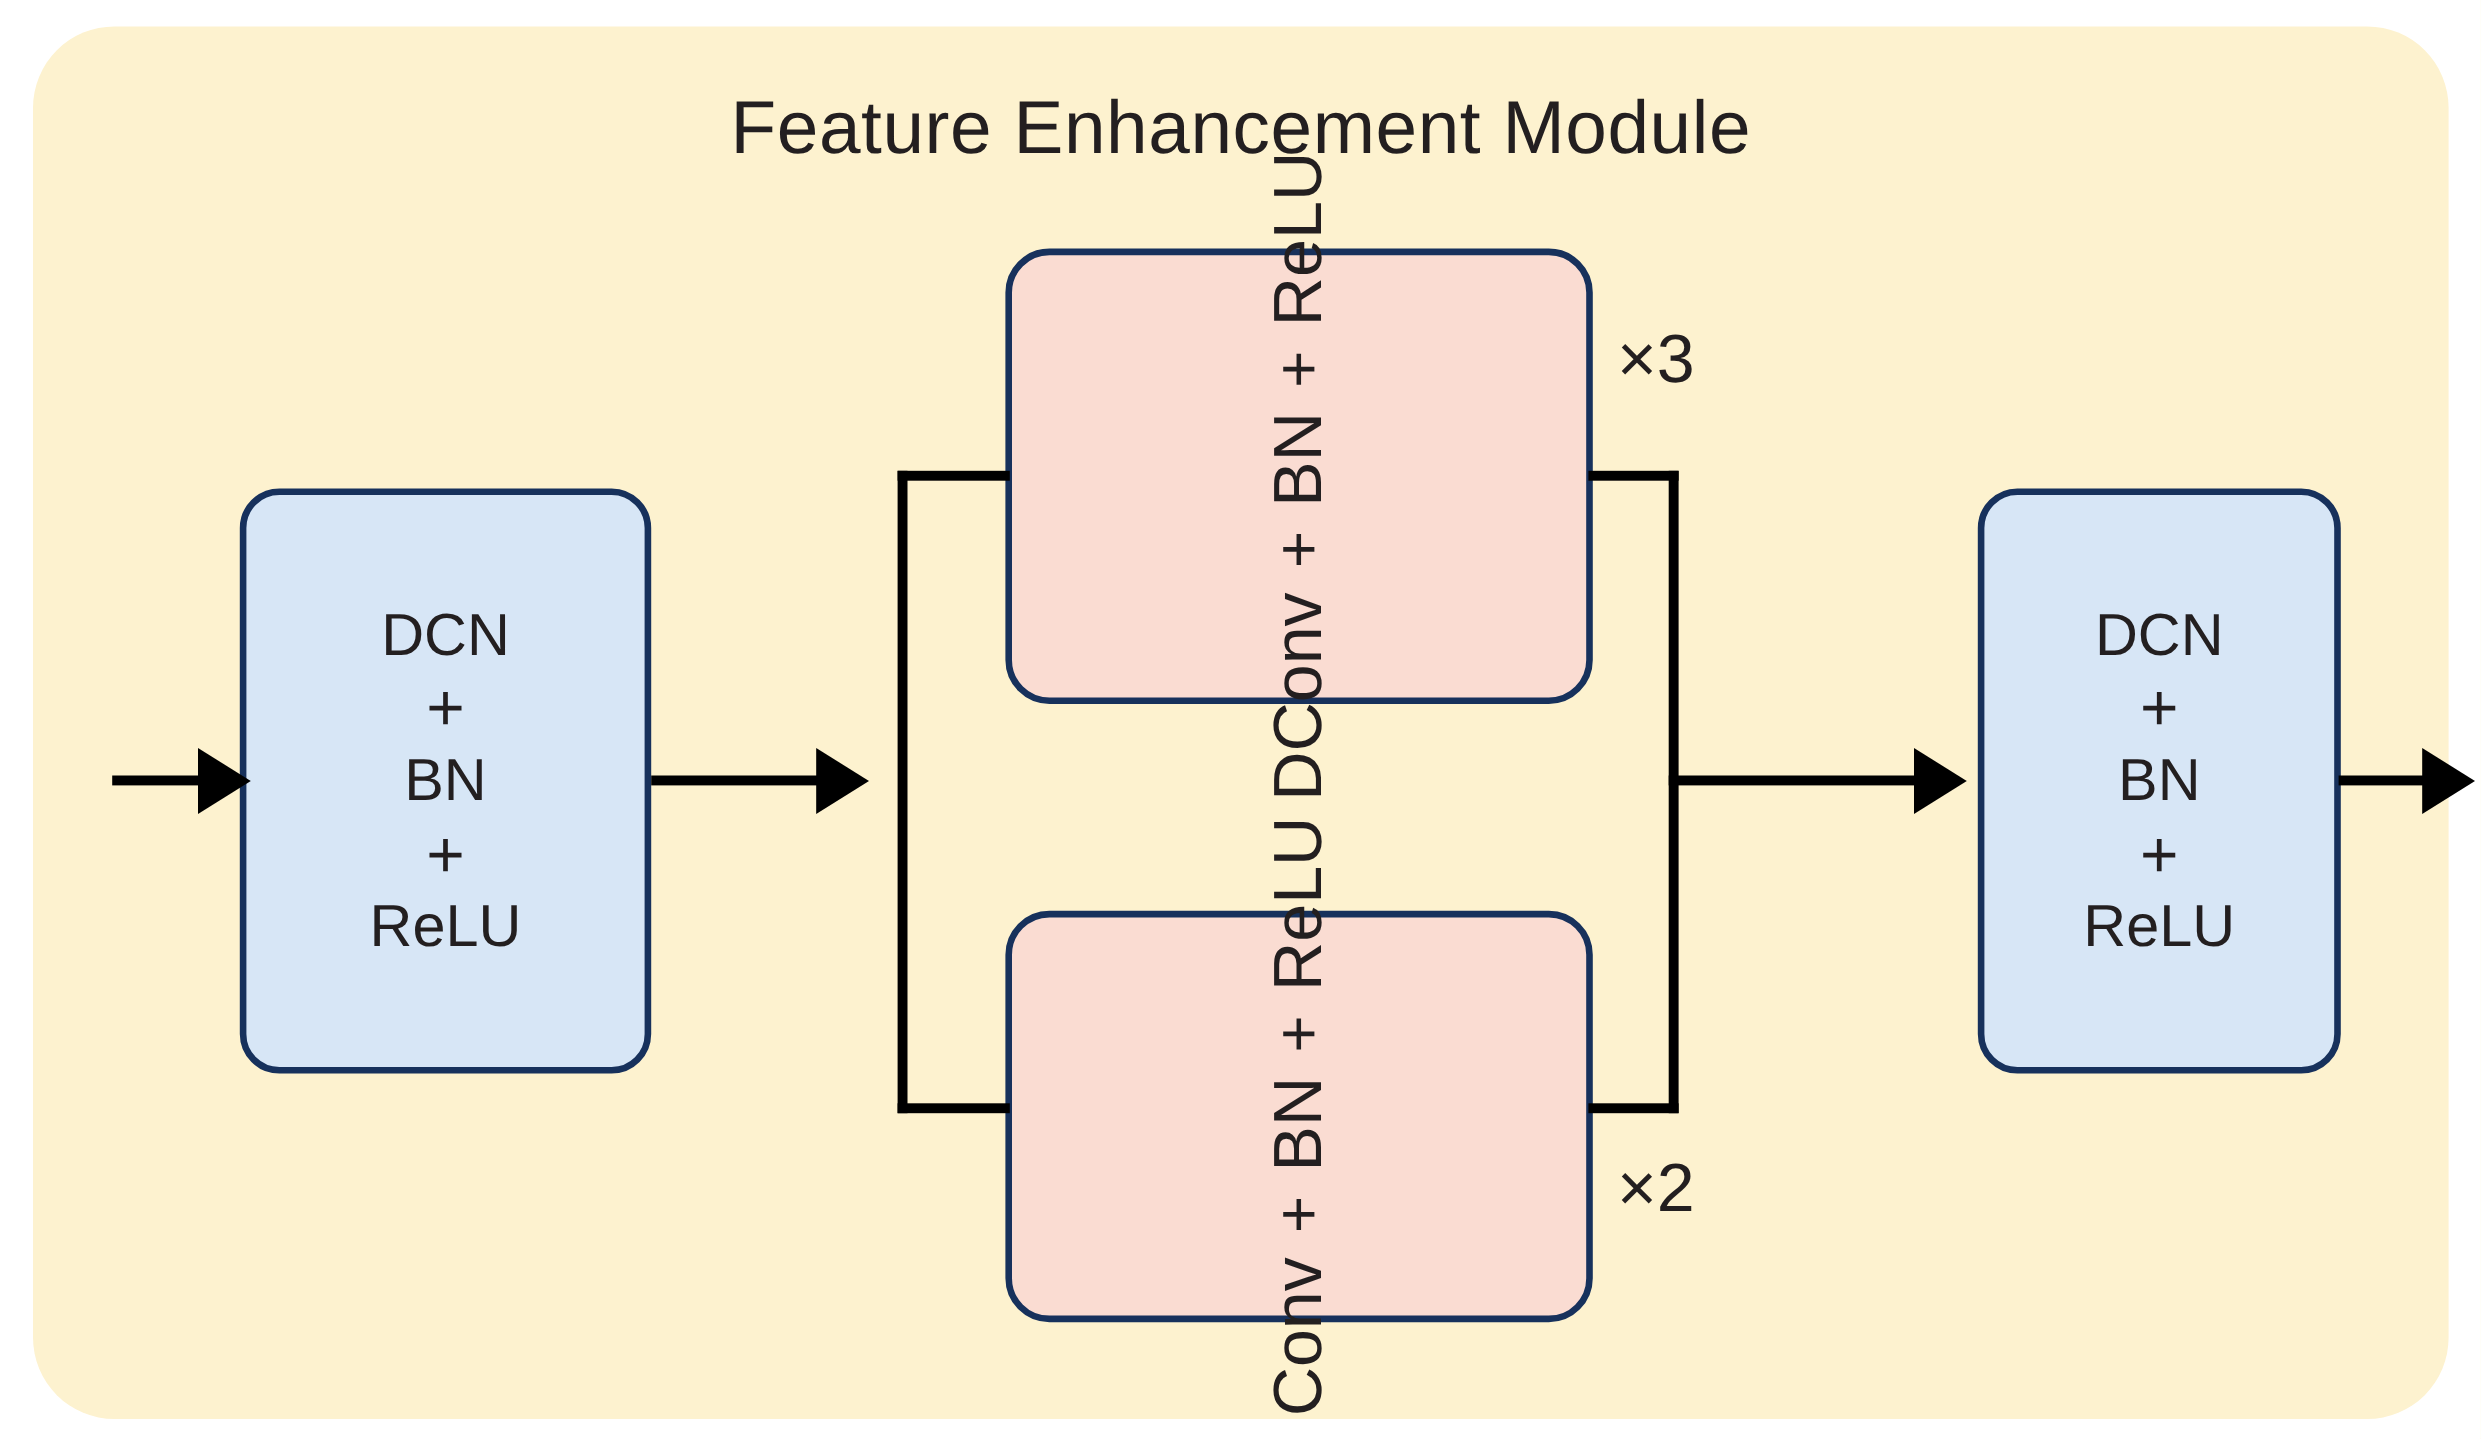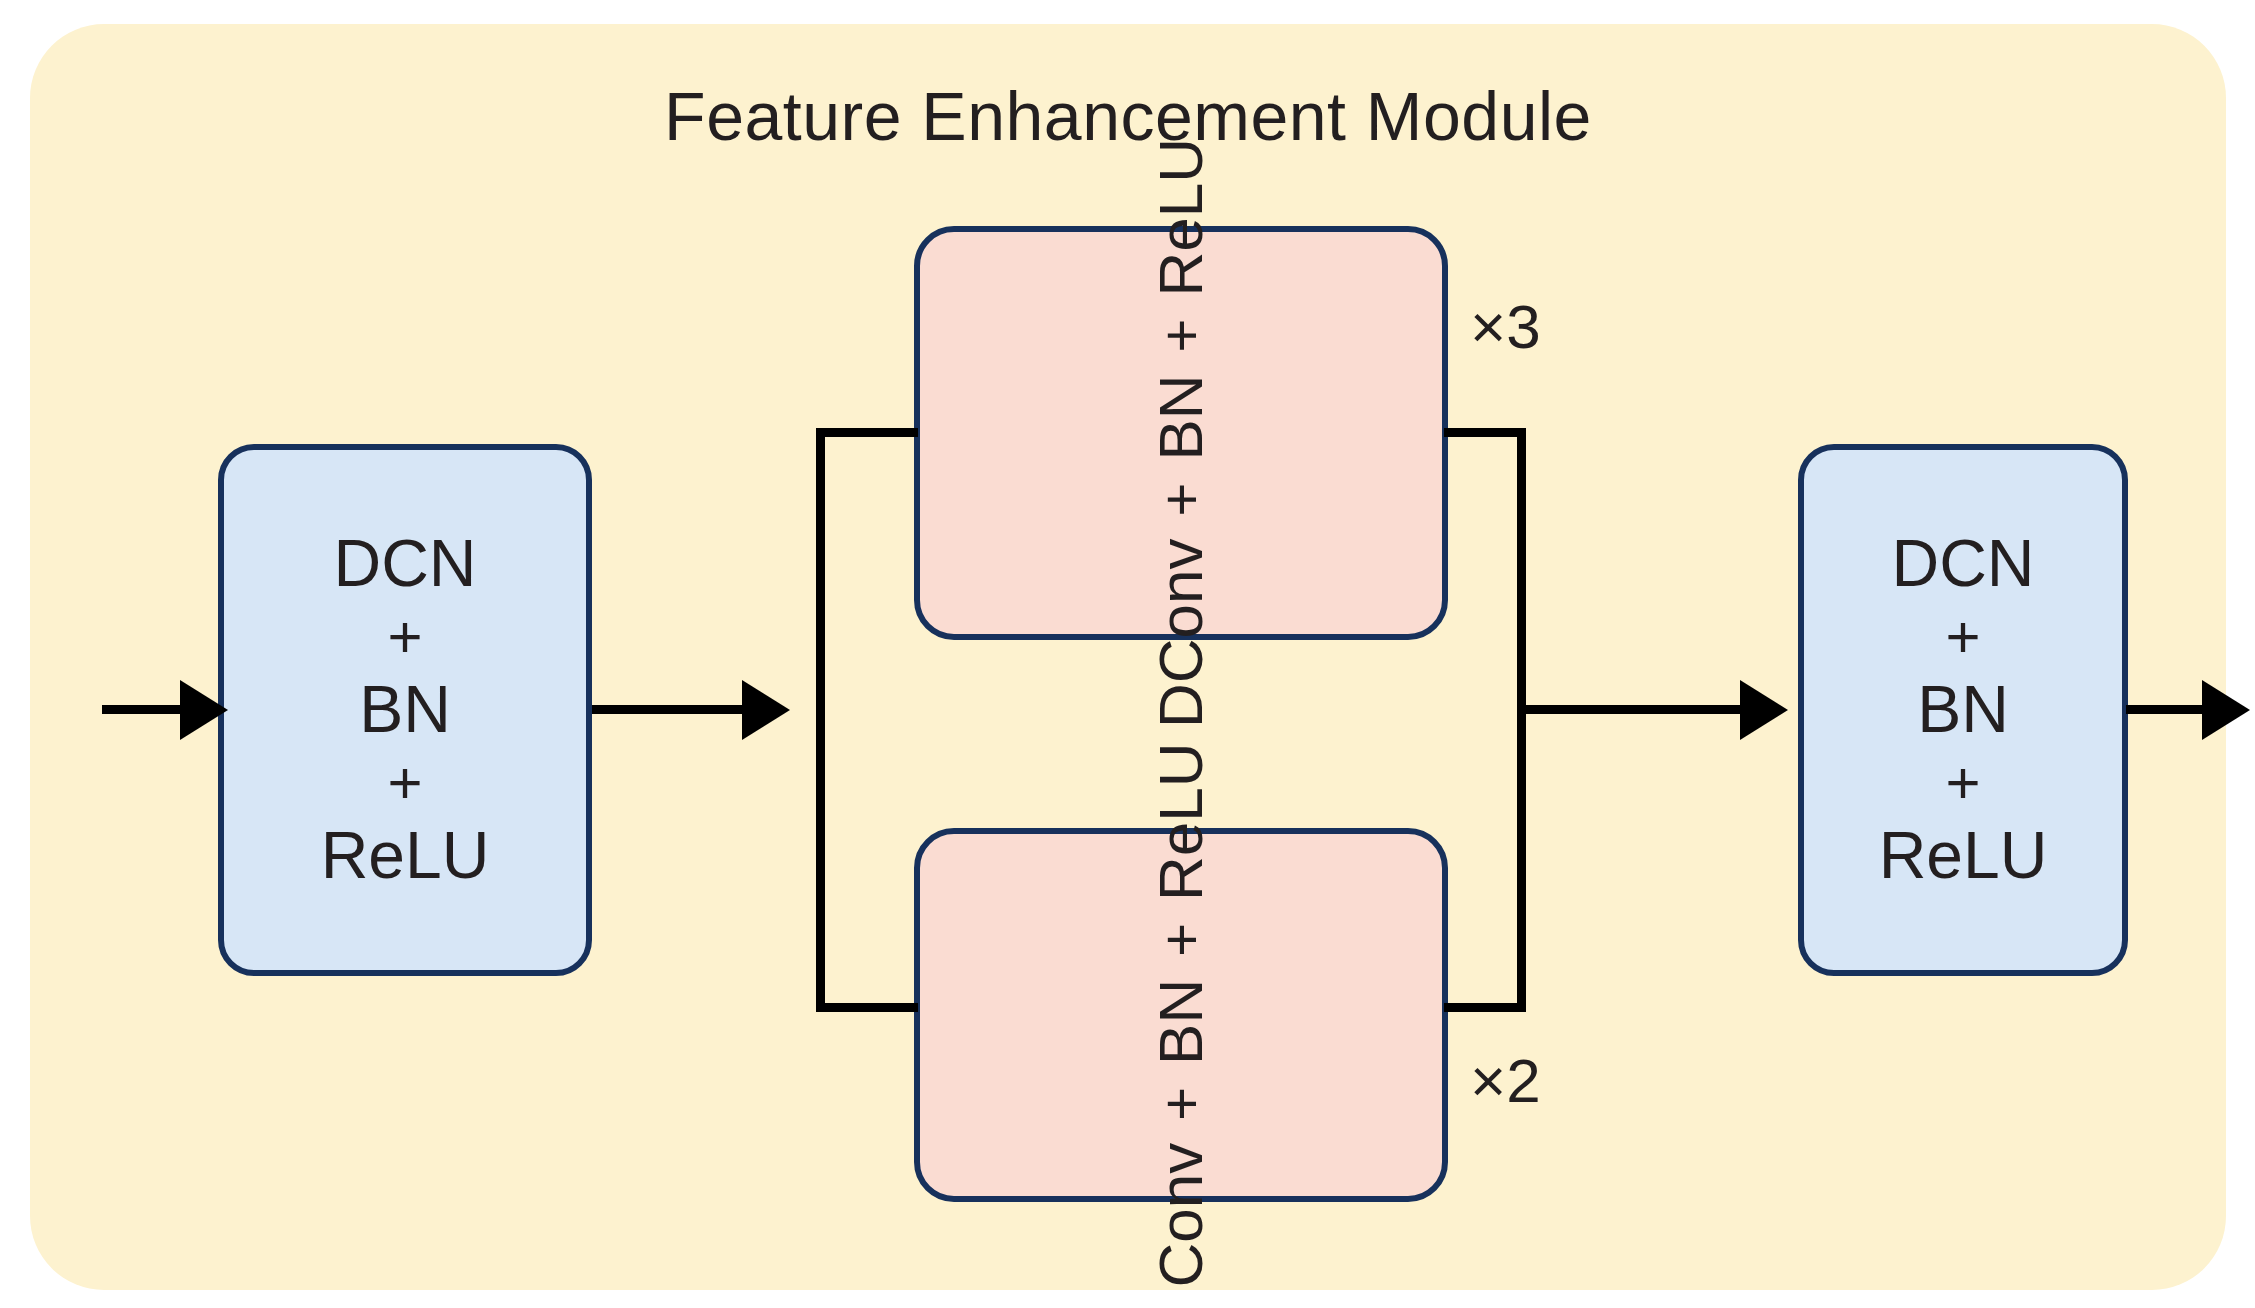--- a/index.html
+++ b/index.html
@@ -66,21 +66,21 @@
   }
 
   
   .stack {
     display: flex;
     flex-direction: column;
     align-items: center;
     justify-content: center;
     line-height: 1.06;
   }
-  .stack .tok-word { font-size: 66px; }
+  .stack .tok-word { font-size: 54px; }
   .stack .tok-plus { font-size: 60px; margin: 6px 0; }
 
   
   .rot {
     transform: rotate(-90deg);
     display: flex;
     flex-direction: row;
     align-items: center;
     justify-content: center;
     white-space: nowrap;

